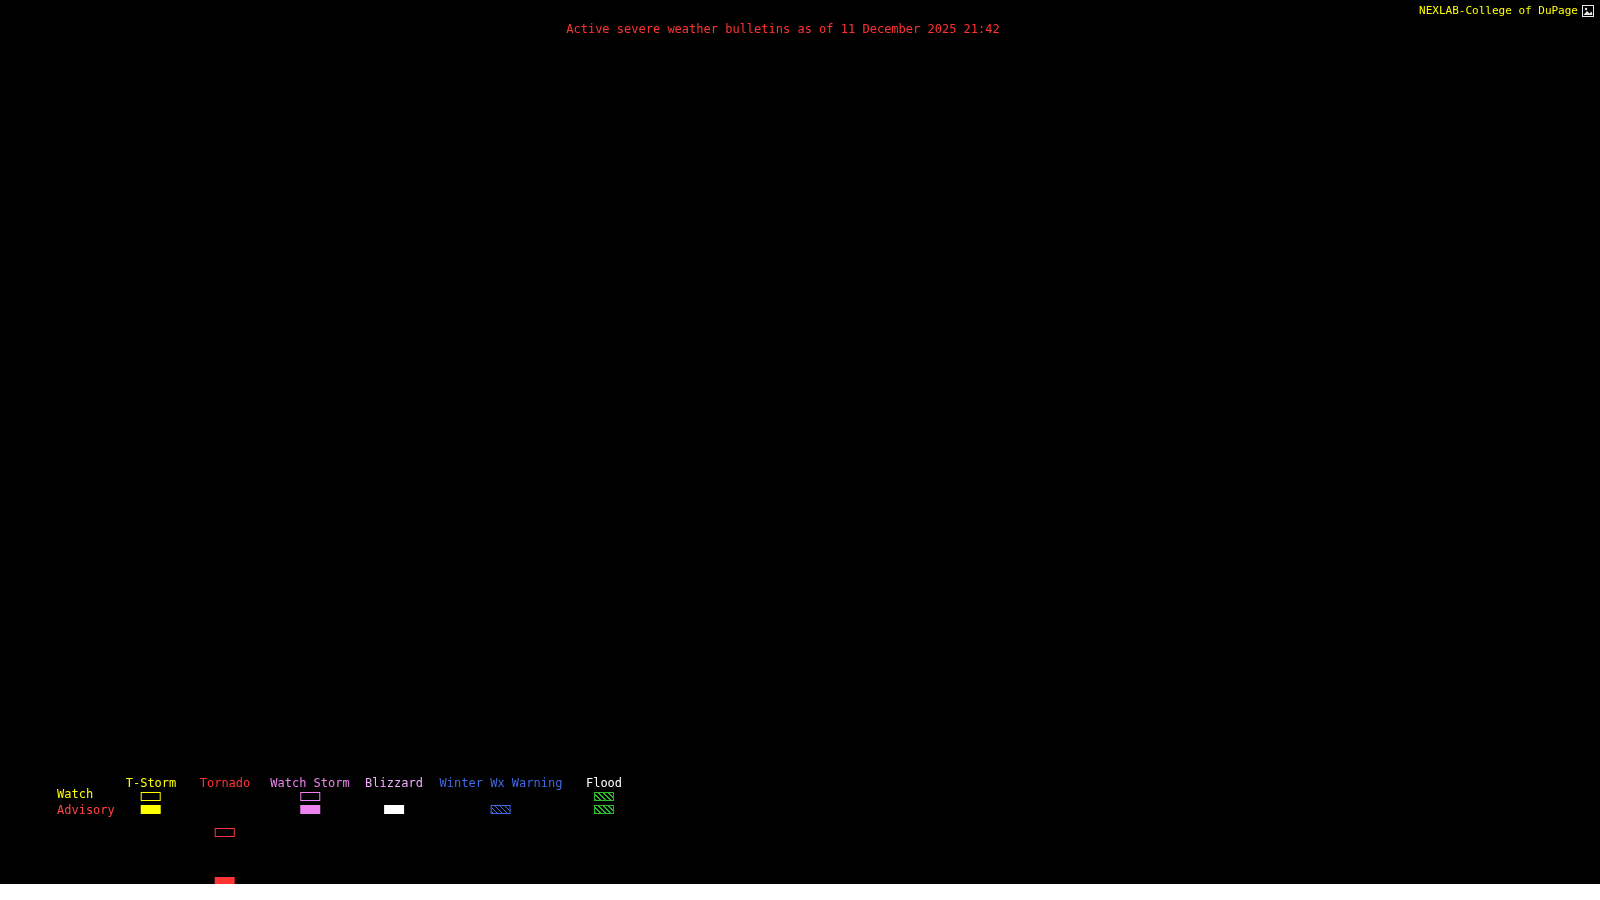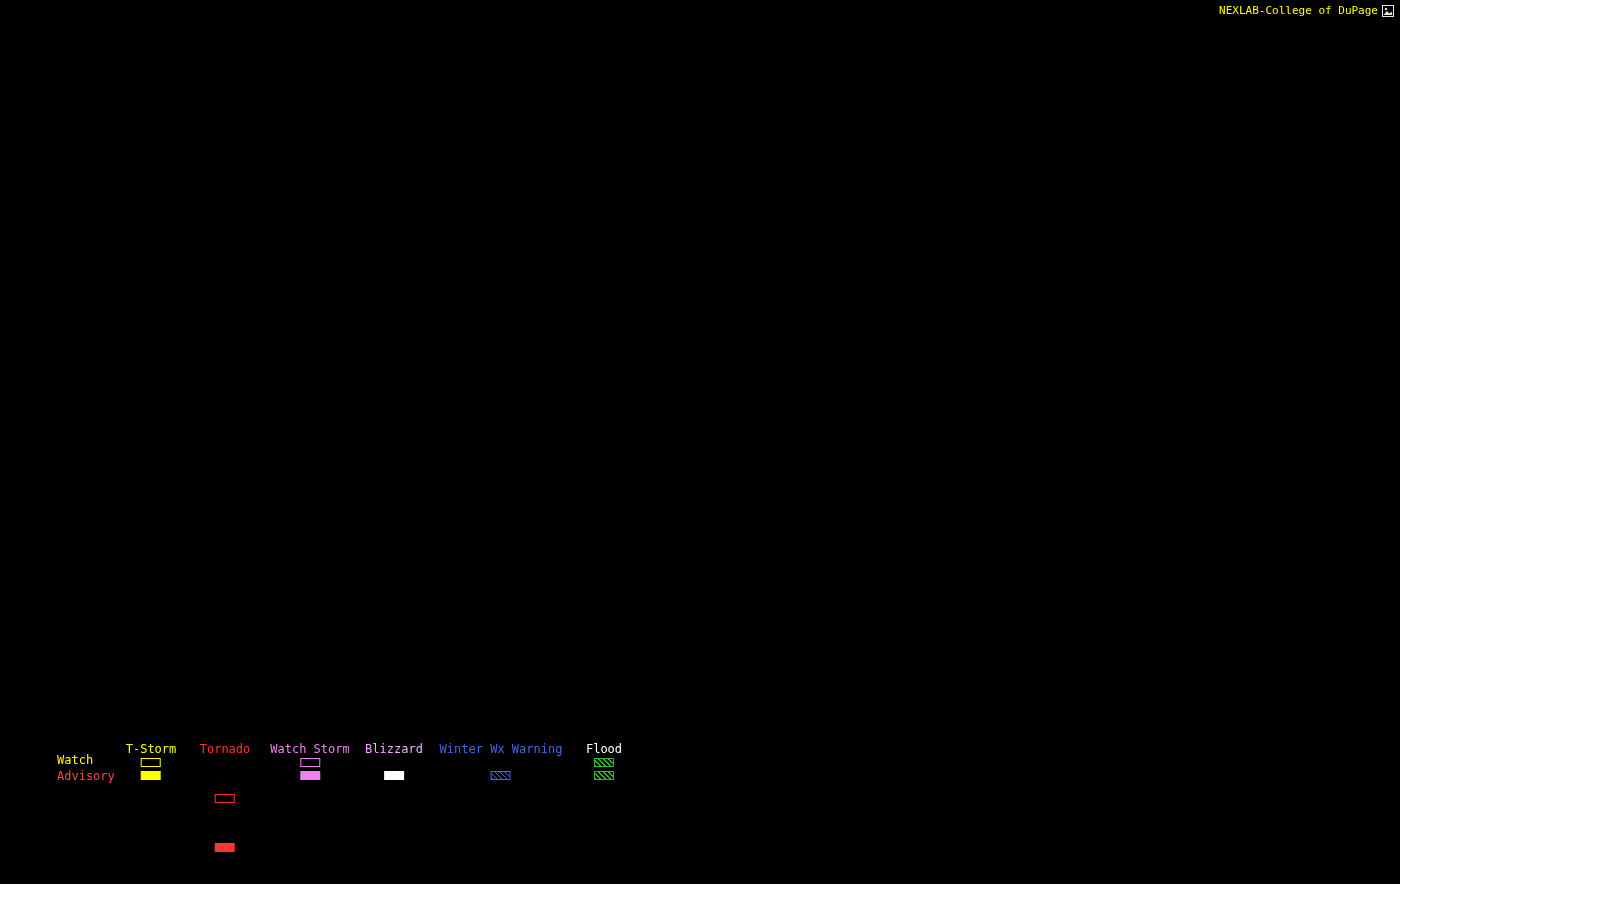--- a/index.html
+++ b/index.html
@@ -1,40 +1,40 @@
 <!DOCTYPE html>
 <html><head>
 <meta charset="utf-8">
 <style>
   * { margin:0; padding:0; box-sizing:border-box; }
   html,body { width:1600px; height:900px; background:#ffffff; overflow:hidden; }
   body { font-family:"DejaVu Sans Mono","Liberation Mono",monospace; position:relative; }
 
   .canvas {
-    position:absolute; left:0; top:0; width:1400px; height:884px;
+    position:absolute; left:0; top:0; width:1600px; height:884px;
     background:#000000;
   }
 
   .branding {
     position:absolute; top:4px; right:6px;
     display:flex; align-items:center; gap:4px;
     font-size:11px; line-height:14px; white-space:nowrap;
   }
   .logo-icon { width:12px; height:14px; display:inline-block; }
 
   .map-title {
     position:absolute; top:22px; left:0; width:1566px;
     text-align:center; font-size:12px; line-height:15px; white-space:nowrap;
   }
 
   .map-area {
     position:absolute; left:0; top:40px; width:1600px; height:720px;
   }
 
-  .legend { position:absolute; left:0; top:736px; width:1600px; height:60px; }
+  .legend { position:absolute; left:0; top:770px; width:1600px; height:60px; }
 
   .row-label { position:absolute; left:57px; font-size:12px; line-height:14px; }
   .row-label.watch-row   { top:17px; }
   .row-label.warning-row { top:33px; }
 
   .legend-col {
     position:absolute; top:6px; transform:translateX(-50%);
     display:flex; flex-direction:column; align-items:center;
   }
   .legend-col:nth-of-type(3) { left:151px; }
@@ -62,20 +62,21 @@
     <span style="color: rgb(255, 255, 0);">NEXLAB-College of DuPage</span>
     <span class="logo-icon">
       <svg width="12" height="14" viewBox="0 0 12 14">
         <rect x="0.5" y="1.5" width="11" height="11" fill="none" stroke="#e8e8e8" stroke-width="1"></rect>
         <circle cx="4" cy="5" r="1.2" fill="#e8e8e8"></circle>
         <path d="M1.5 11 L5 7 L7.5 9.5 L9.5 7.5 L10.5 11 Z" fill="#e8e8e8"></path>
       </svg>
     </span>
   </div>
 
+  <div class="map-title" style="color: rgb(255, 51, 51);">Active severe weather bulletins as of 11 December 2025 21:42</div>
 
   <div class="map-area"></div>
 
   <div class="legend">
 
     <div class="row-label watch-row" style="color: rgb(255, 255, 0);">Watch</div>
 
     <div class="row-label warning-row" style="color: rgb(255, 68, 68);">Advisory</div>
 
     <div class="legend-col">

